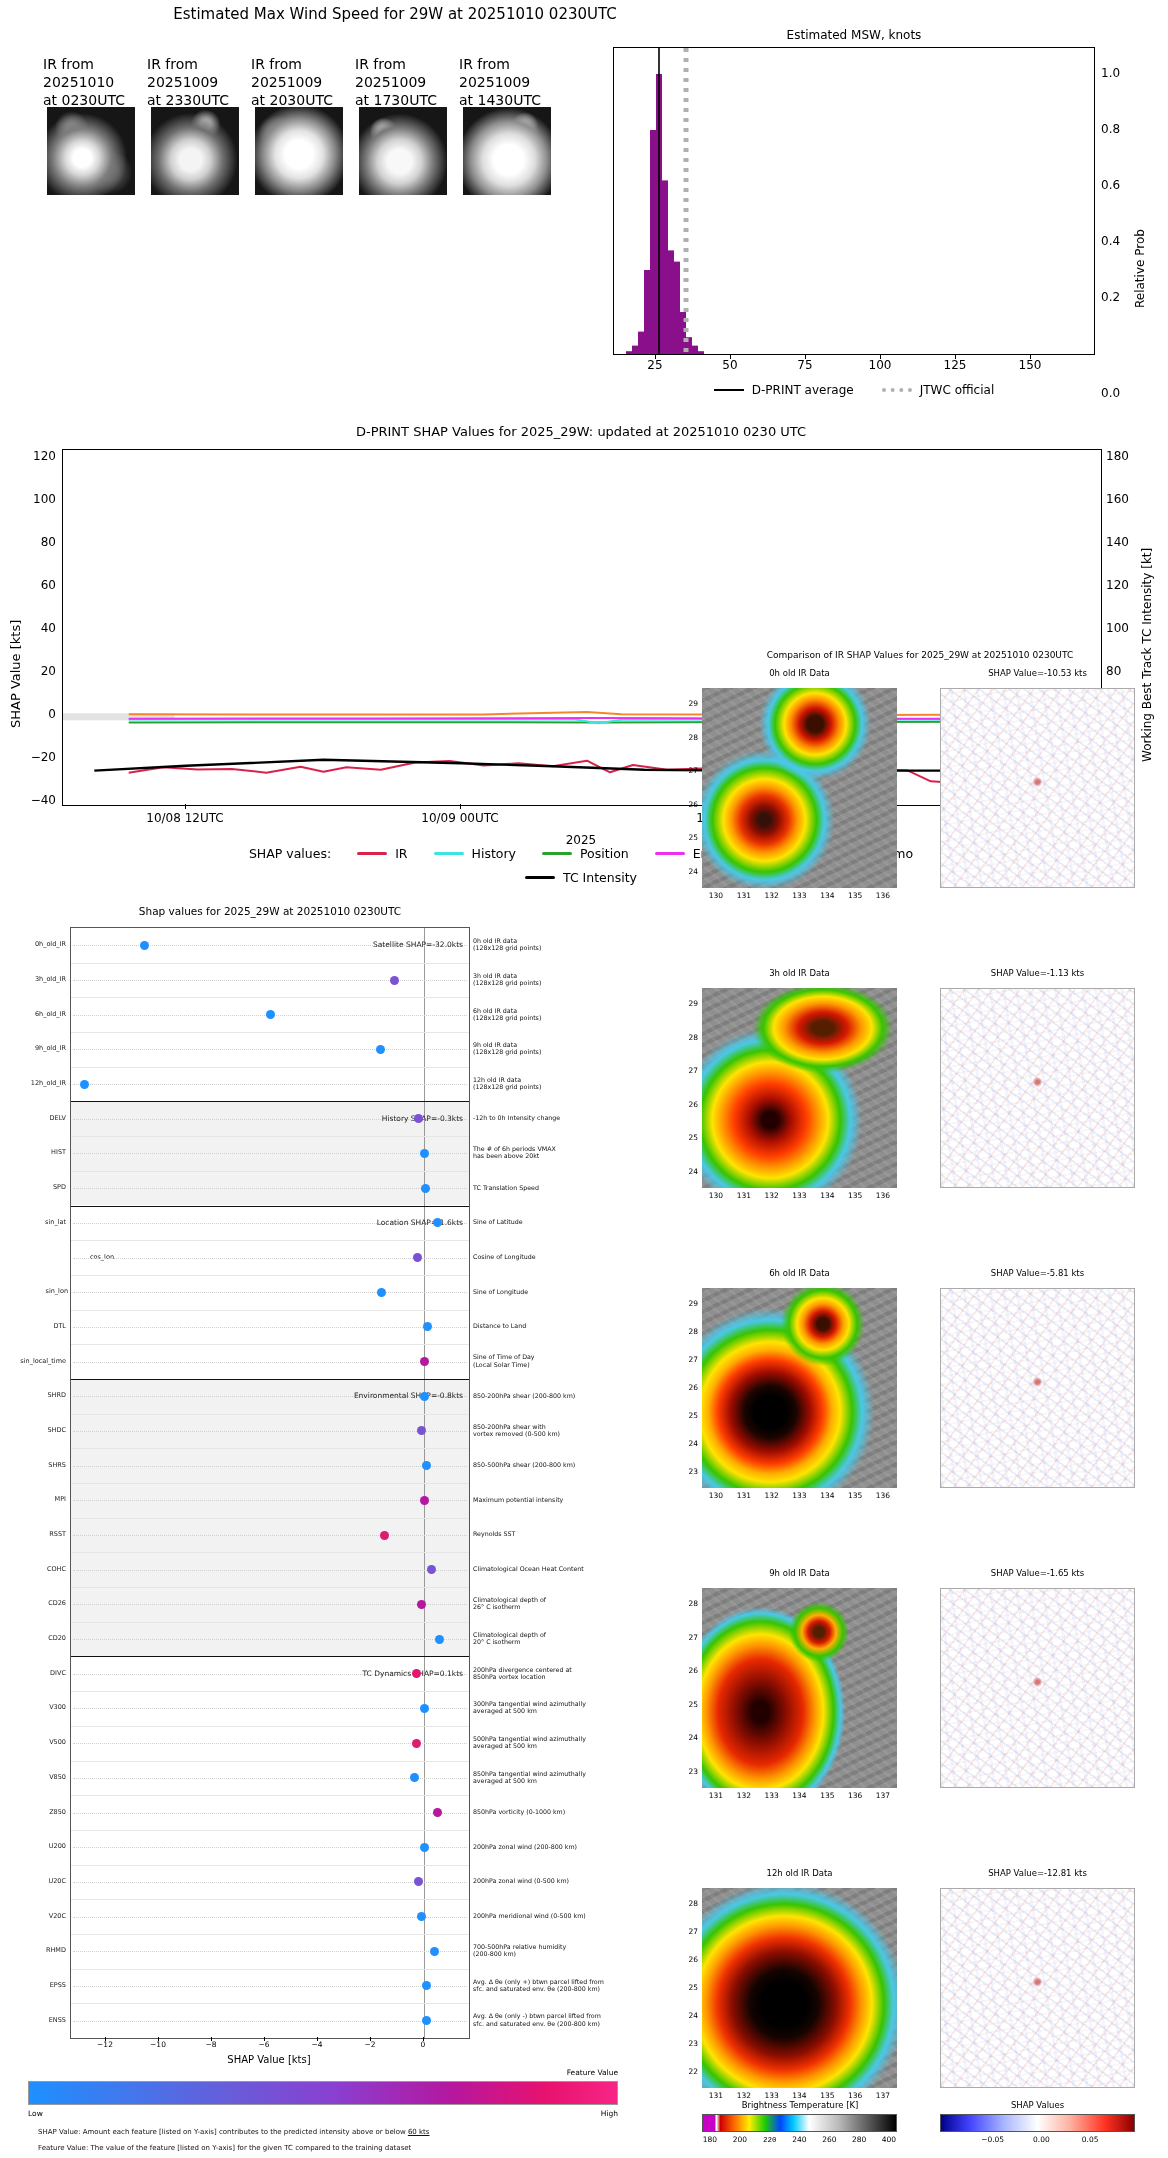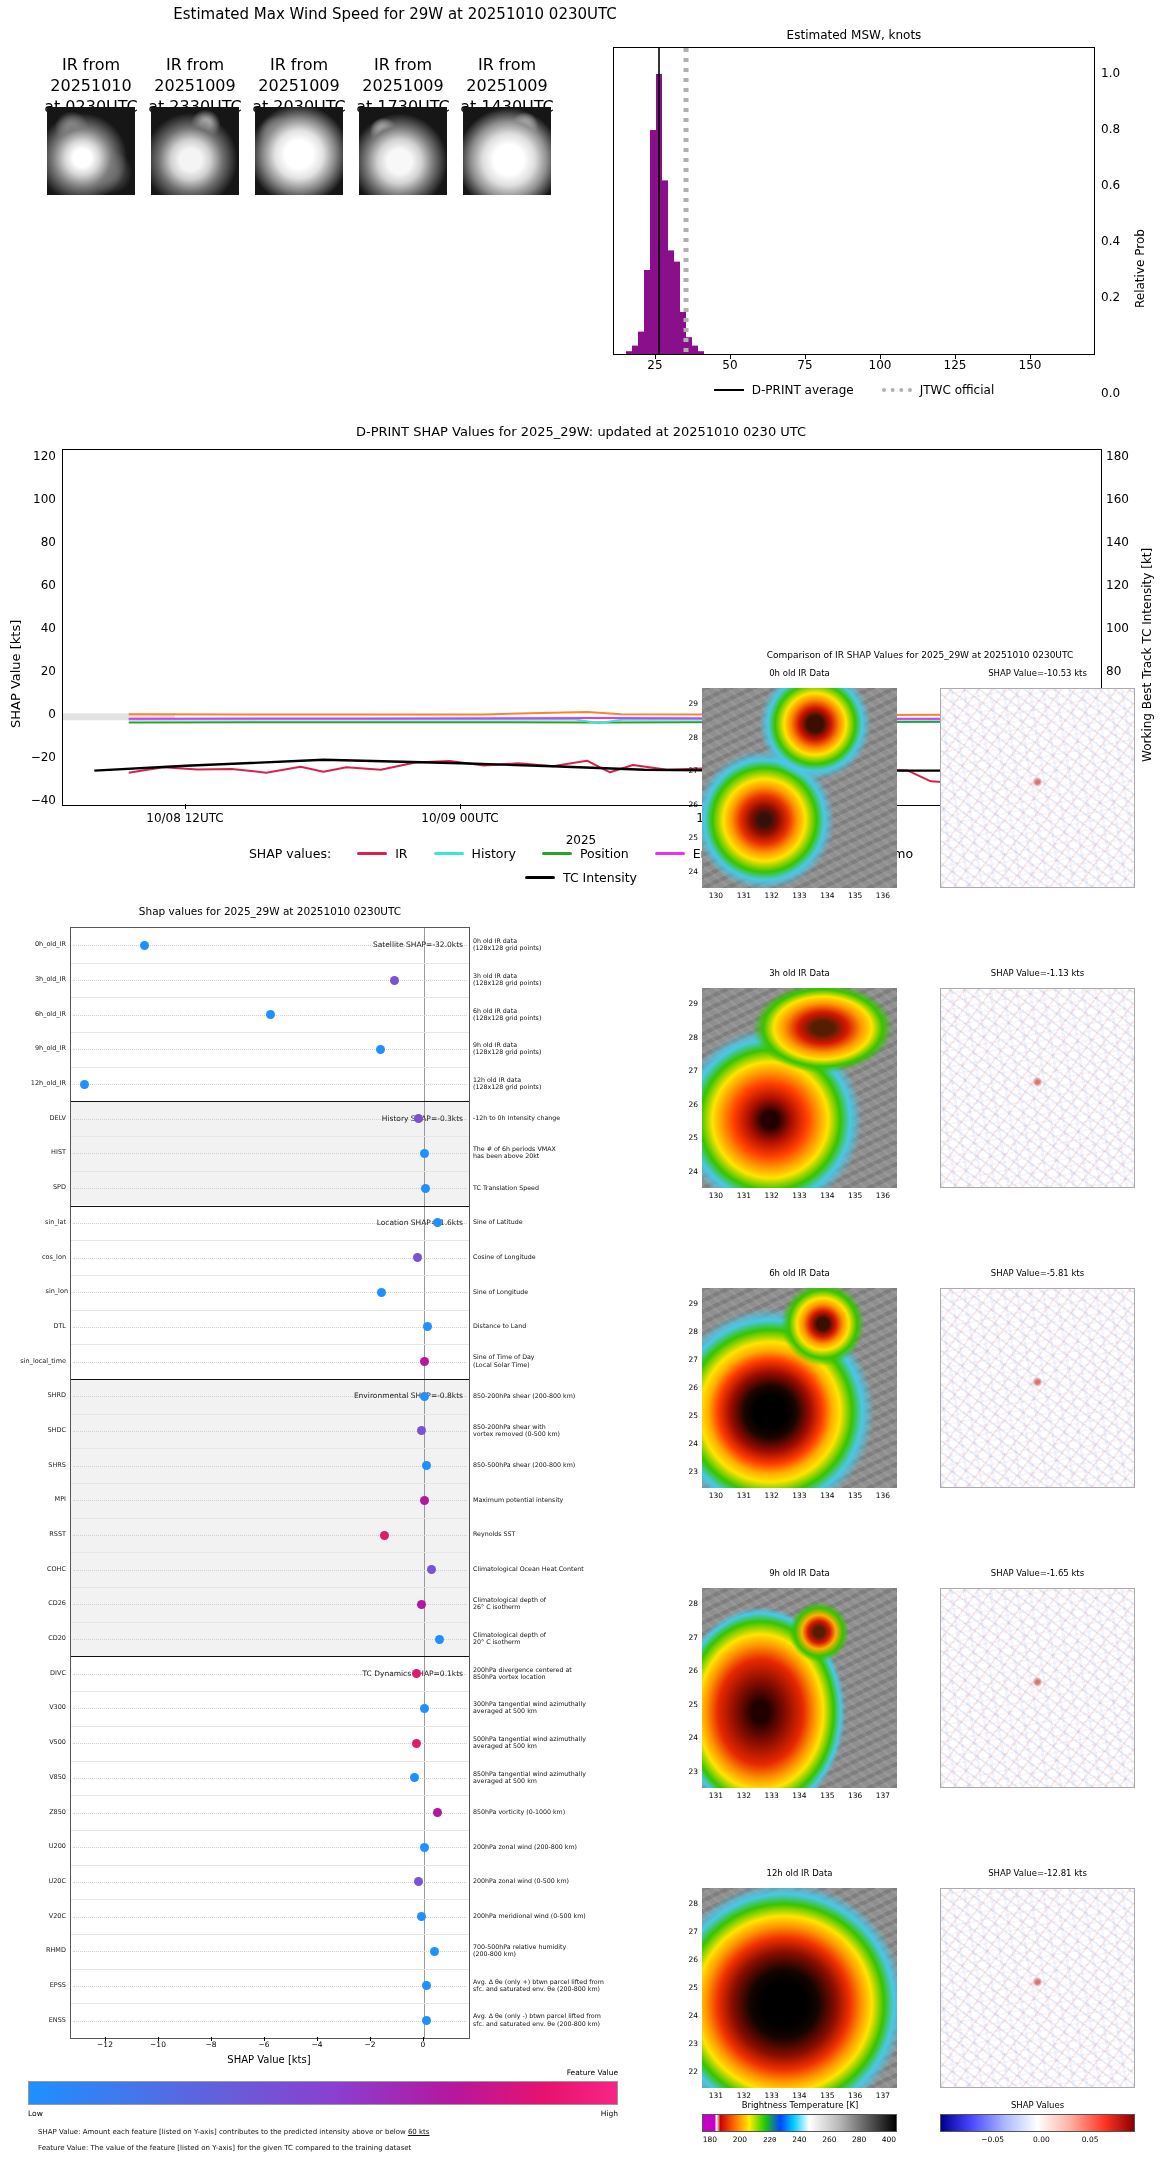--- a/index.html
+++ b/index.html
@@ -5,21 +5,21 @@
   html,body{margin:0;padding:0;background:#fff}
   #canvas{position:relative;width:1168px;height:2158px;background:#fff;
           font-family:"DejaVu Sans",sans-serif;color:#000;overflow:hidden}
   .ctr{text-align:center}
   .rt{text-align:right}
   .vlab{writing-mode:vertical-rl;transform:rotate(180deg)}
   .tick{position:absolute;font-size:12px;line-height:1.1}
   .stick{position:absolute;font-size:7.5px;line-height:1.1}
   .tmark{position:absolute;background:#000}
   #main-title{position:absolute;left:0;top:5px;width:790px;font-size:15px;text-align:center}
-  .thumb-label{position:absolute;font-size:16px;line-height:1.3;text-align:center}
+  .thumb-label{position:absolute;font-size:14px;line-height:1.3;text-align:left}
   .thumb-img{position:absolute;width:88px;height:88px;background-color:#161616}
   .tv1{background-image:radial-gradient(circle at 40% 58%,#ffffff 0 9px,#d8d8d8 17px,#7d7d7d 29px,rgba(22,22,22,0) 45px),radial-gradient(circle at 28% 24%,#8a8a8a 0 5px,rgba(22,22,22,0) 17px),radial-gradient(circle at 72% 74%,#5a5a5a 0 7px,rgba(22,22,22,0) 22px)}
   .tv2{background-image:radial-gradient(circle at 45% 60%,#f4f4f4 0 11px,#cfcfcf 20px,#707070 32px,rgba(22,22,22,0) 47px),radial-gradient(circle at 62% 20%,#b8b8b8 0 5px,rgba(22,22,22,0) 15px)}
   .tv3{background-image:radial-gradient(circle at 50% 54%,#ffffff 0 14px,#e2e2e2 24px,#8a8a8a 36px,rgba(22,22,22,0) 50px),radial-gradient(circle at 25% 30%,#6f6f6f 0 6px,rgba(22,22,22,0) 18px)}
   .tv4{background-image:radial-gradient(circle at 46% 62%,#f8f8f8 0 12px,#d2d2d2 22px,#777 34px,rgba(22,22,22,0) 48px),radial-gradient(circle at 28% 28%,#ececec 0 5px,rgba(22,22,22,0) 14px)}
   .tv5{background-image:radial-gradient(circle at 52% 60%,#ffffff 0 15px,#dedede 26px,#8f8f8f 38px,rgba(22,22,22,0) 52px),radial-gradient(circle at 70% 22%,#cfcfcf 0 5px,rgba(22,22,22,0) 14px)}
   #hist-title{position:absolute;left:613px;top:28px;width:482px;font-size:12px;text-align:center}
   #hist-box{position:absolute;left:613px;top:47px;width:482px;height:308px;border:1px solid #000;box-sizing:border-box}
   #hist-ylabel{position:absolute;left:1133px;top:133px;height:175px;font-size:12px}
   #hist-legend{position:absolute;left:553px;top:383px;width:602px;display:flex;justify-content:center;gap:28px;font-size:12px;align-items:center}
@@ -396,21 +396,21 @@
       <div>has been above 20kt</div>
     </div>
     <div class="dp-ylabel rt" style="position: absolute; left: 0px; width: 66px; top: 1183.16px;">SPD</div>
     <div class="dp-desc" style="position: absolute; left: 473px; width: 180px; top: 1183.56px;">
       <div>TC Translation Speed</div>
     </div>
     <div class="dp-ylabel rt" style="position: absolute; left: 0px; width: 66px; top: 1217.84px;">sin_lat</div>
     <div class="dp-desc" style="position: absolute; left: 473px; width: 180px; top: 1218.24px;">
       <div>Sine of Latitude</div>
     </div>
-    <div class="dp-ylabel rt" style="position: absolute; left: 0px; width: 66px; top: 1252.53px;">cos_lon</div>
+    <div class="dp-ylabel rt" style="position: absolute; left: 0px; width: 66px; top: 1252.53px; padding-left: 48px;">cos_lon</div>
     <div class="dp-desc" style="position: absolute; left: 473px; width: 180px; top: 1252.93px;">
       <div>Cosine of Longitude</div>
     </div>
     <div class="dp-ylabel rt" style="position: absolute; left: 0px; width: 68px; top: 1287.22px;">sin_lon</div>
     <div class="dp-desc" style="position: absolute; left: 473px; width: 180px; top: 1287.62px;">
       <div>Sine of Longitude</div>
     </div>
     <div class="dp-ylabel rt" style="position: absolute; left: 0px; width: 66px; top: 1321.91px;">DTL</div>
     <div class="dp-desc" style="position: absolute; left: 473px; width: 180px; top: 1322.31px;">
       <div>Distance to Land</div>

